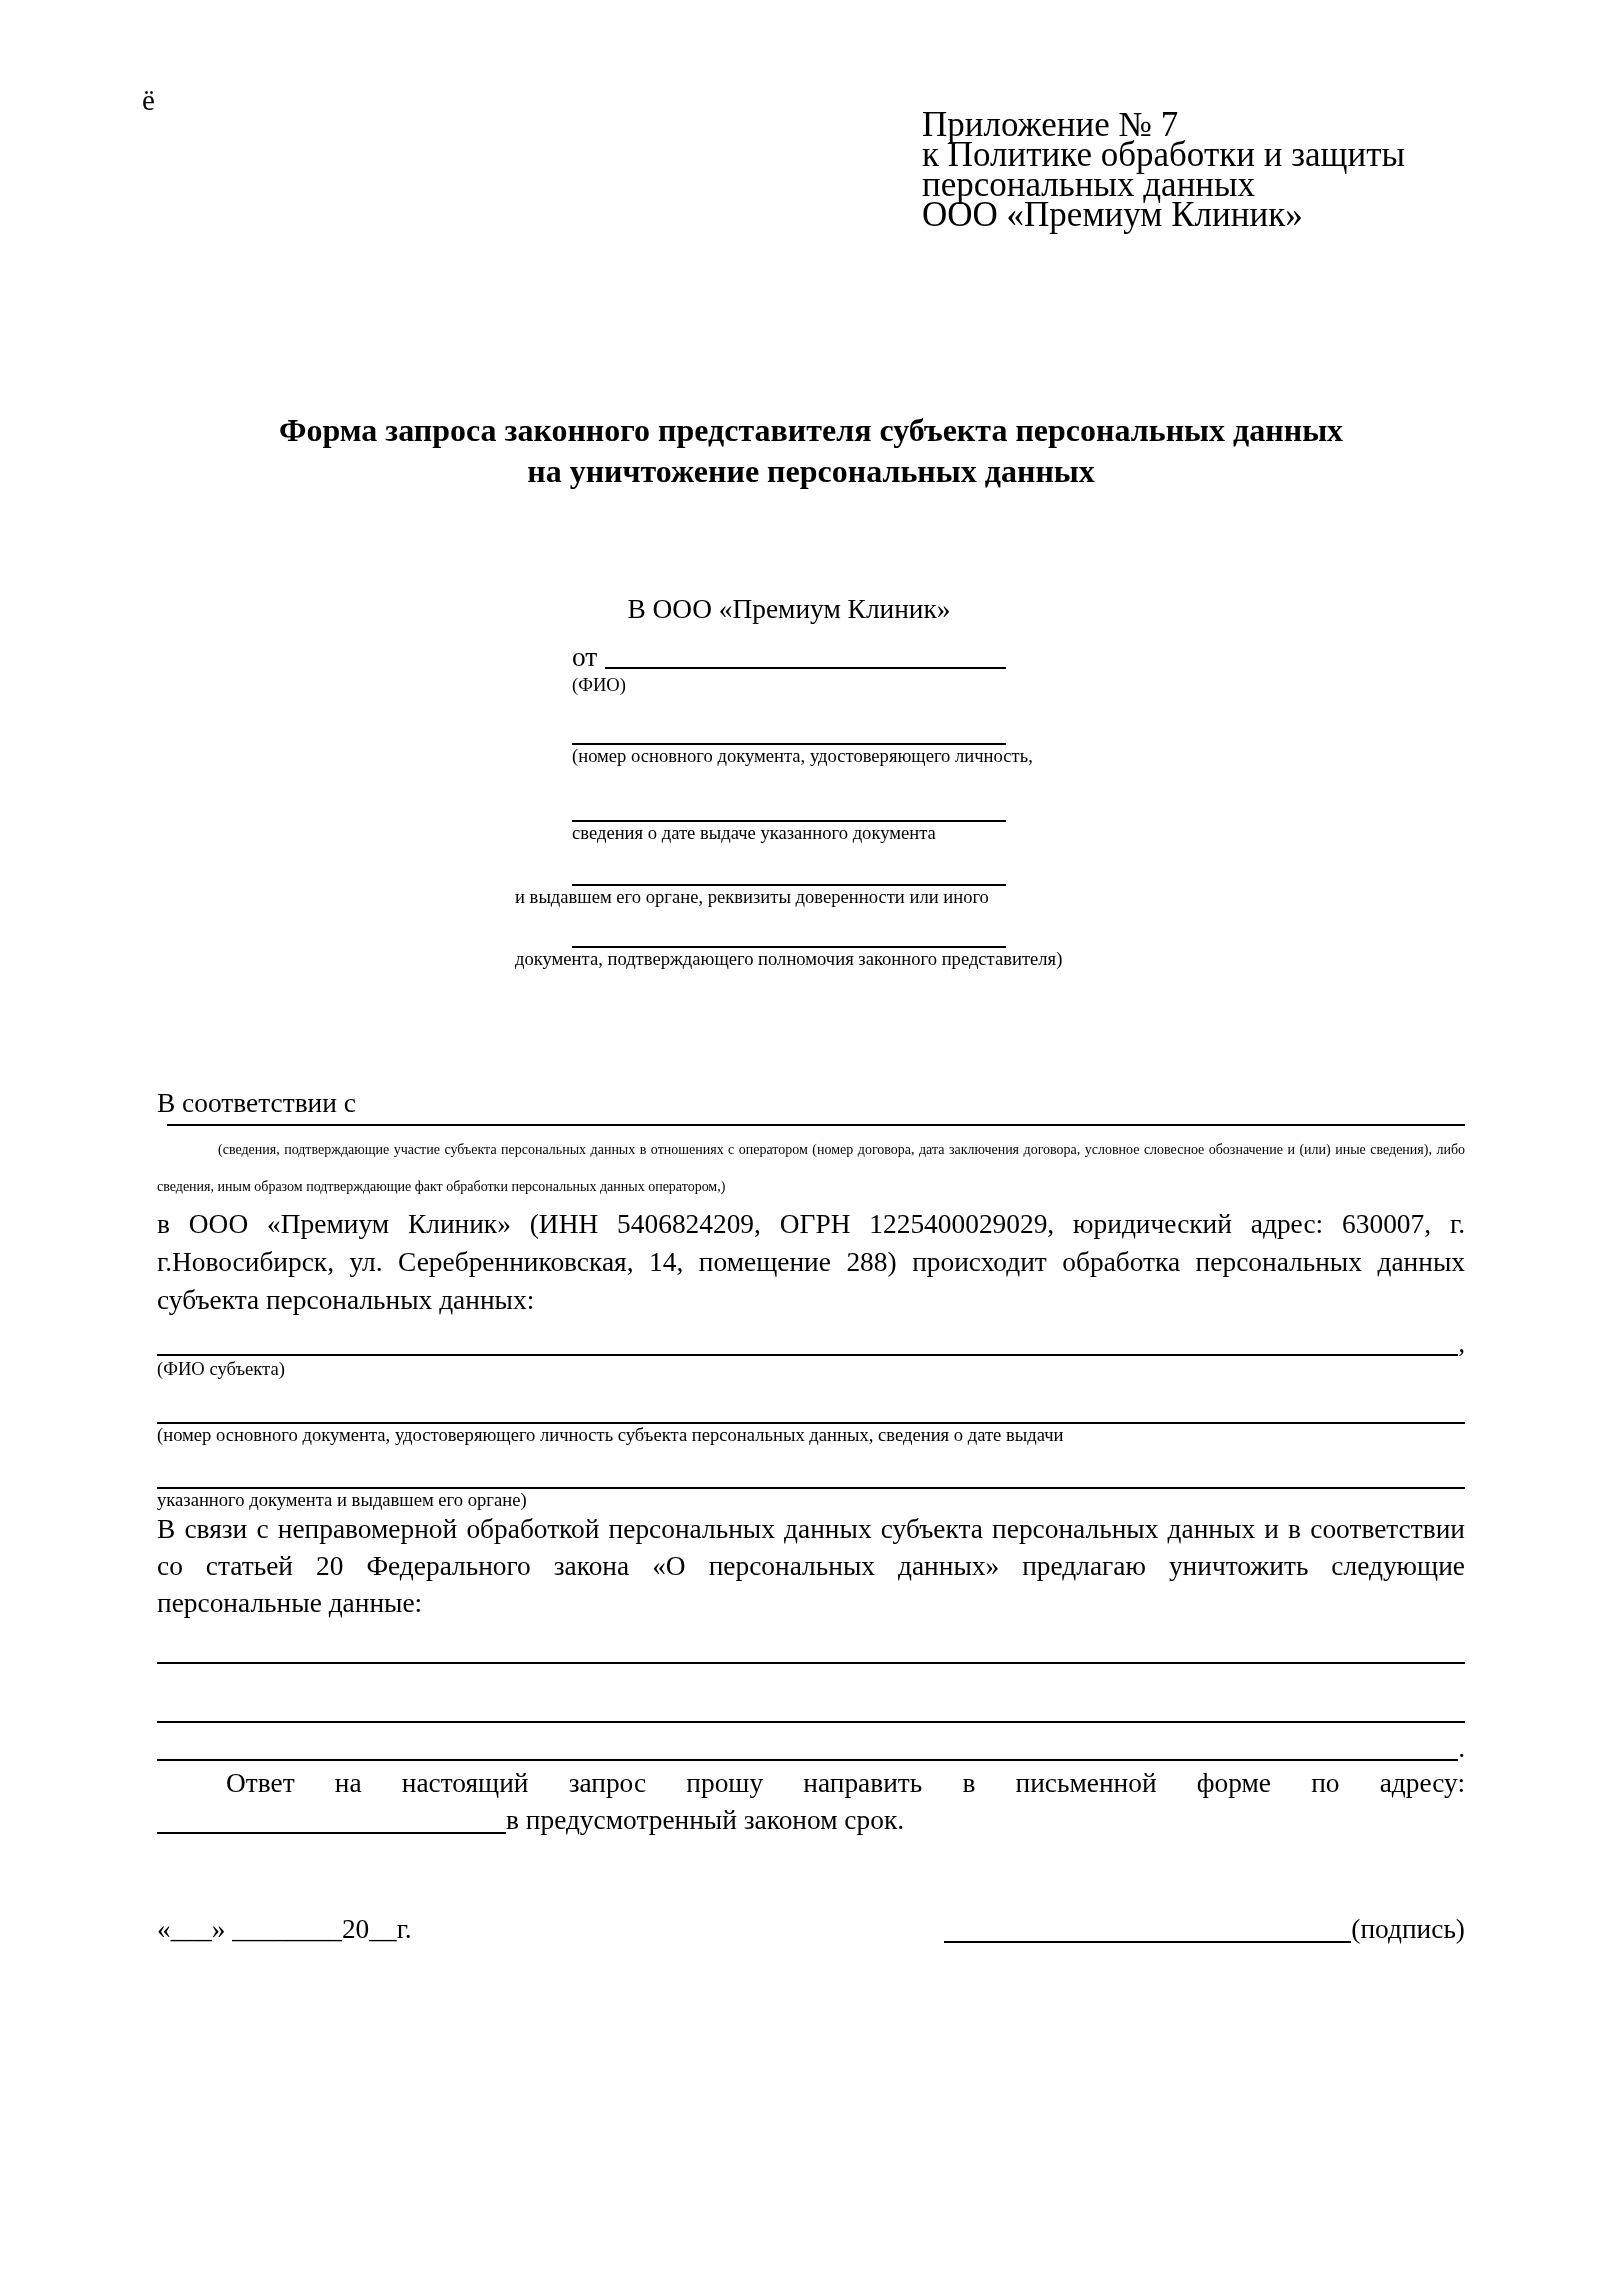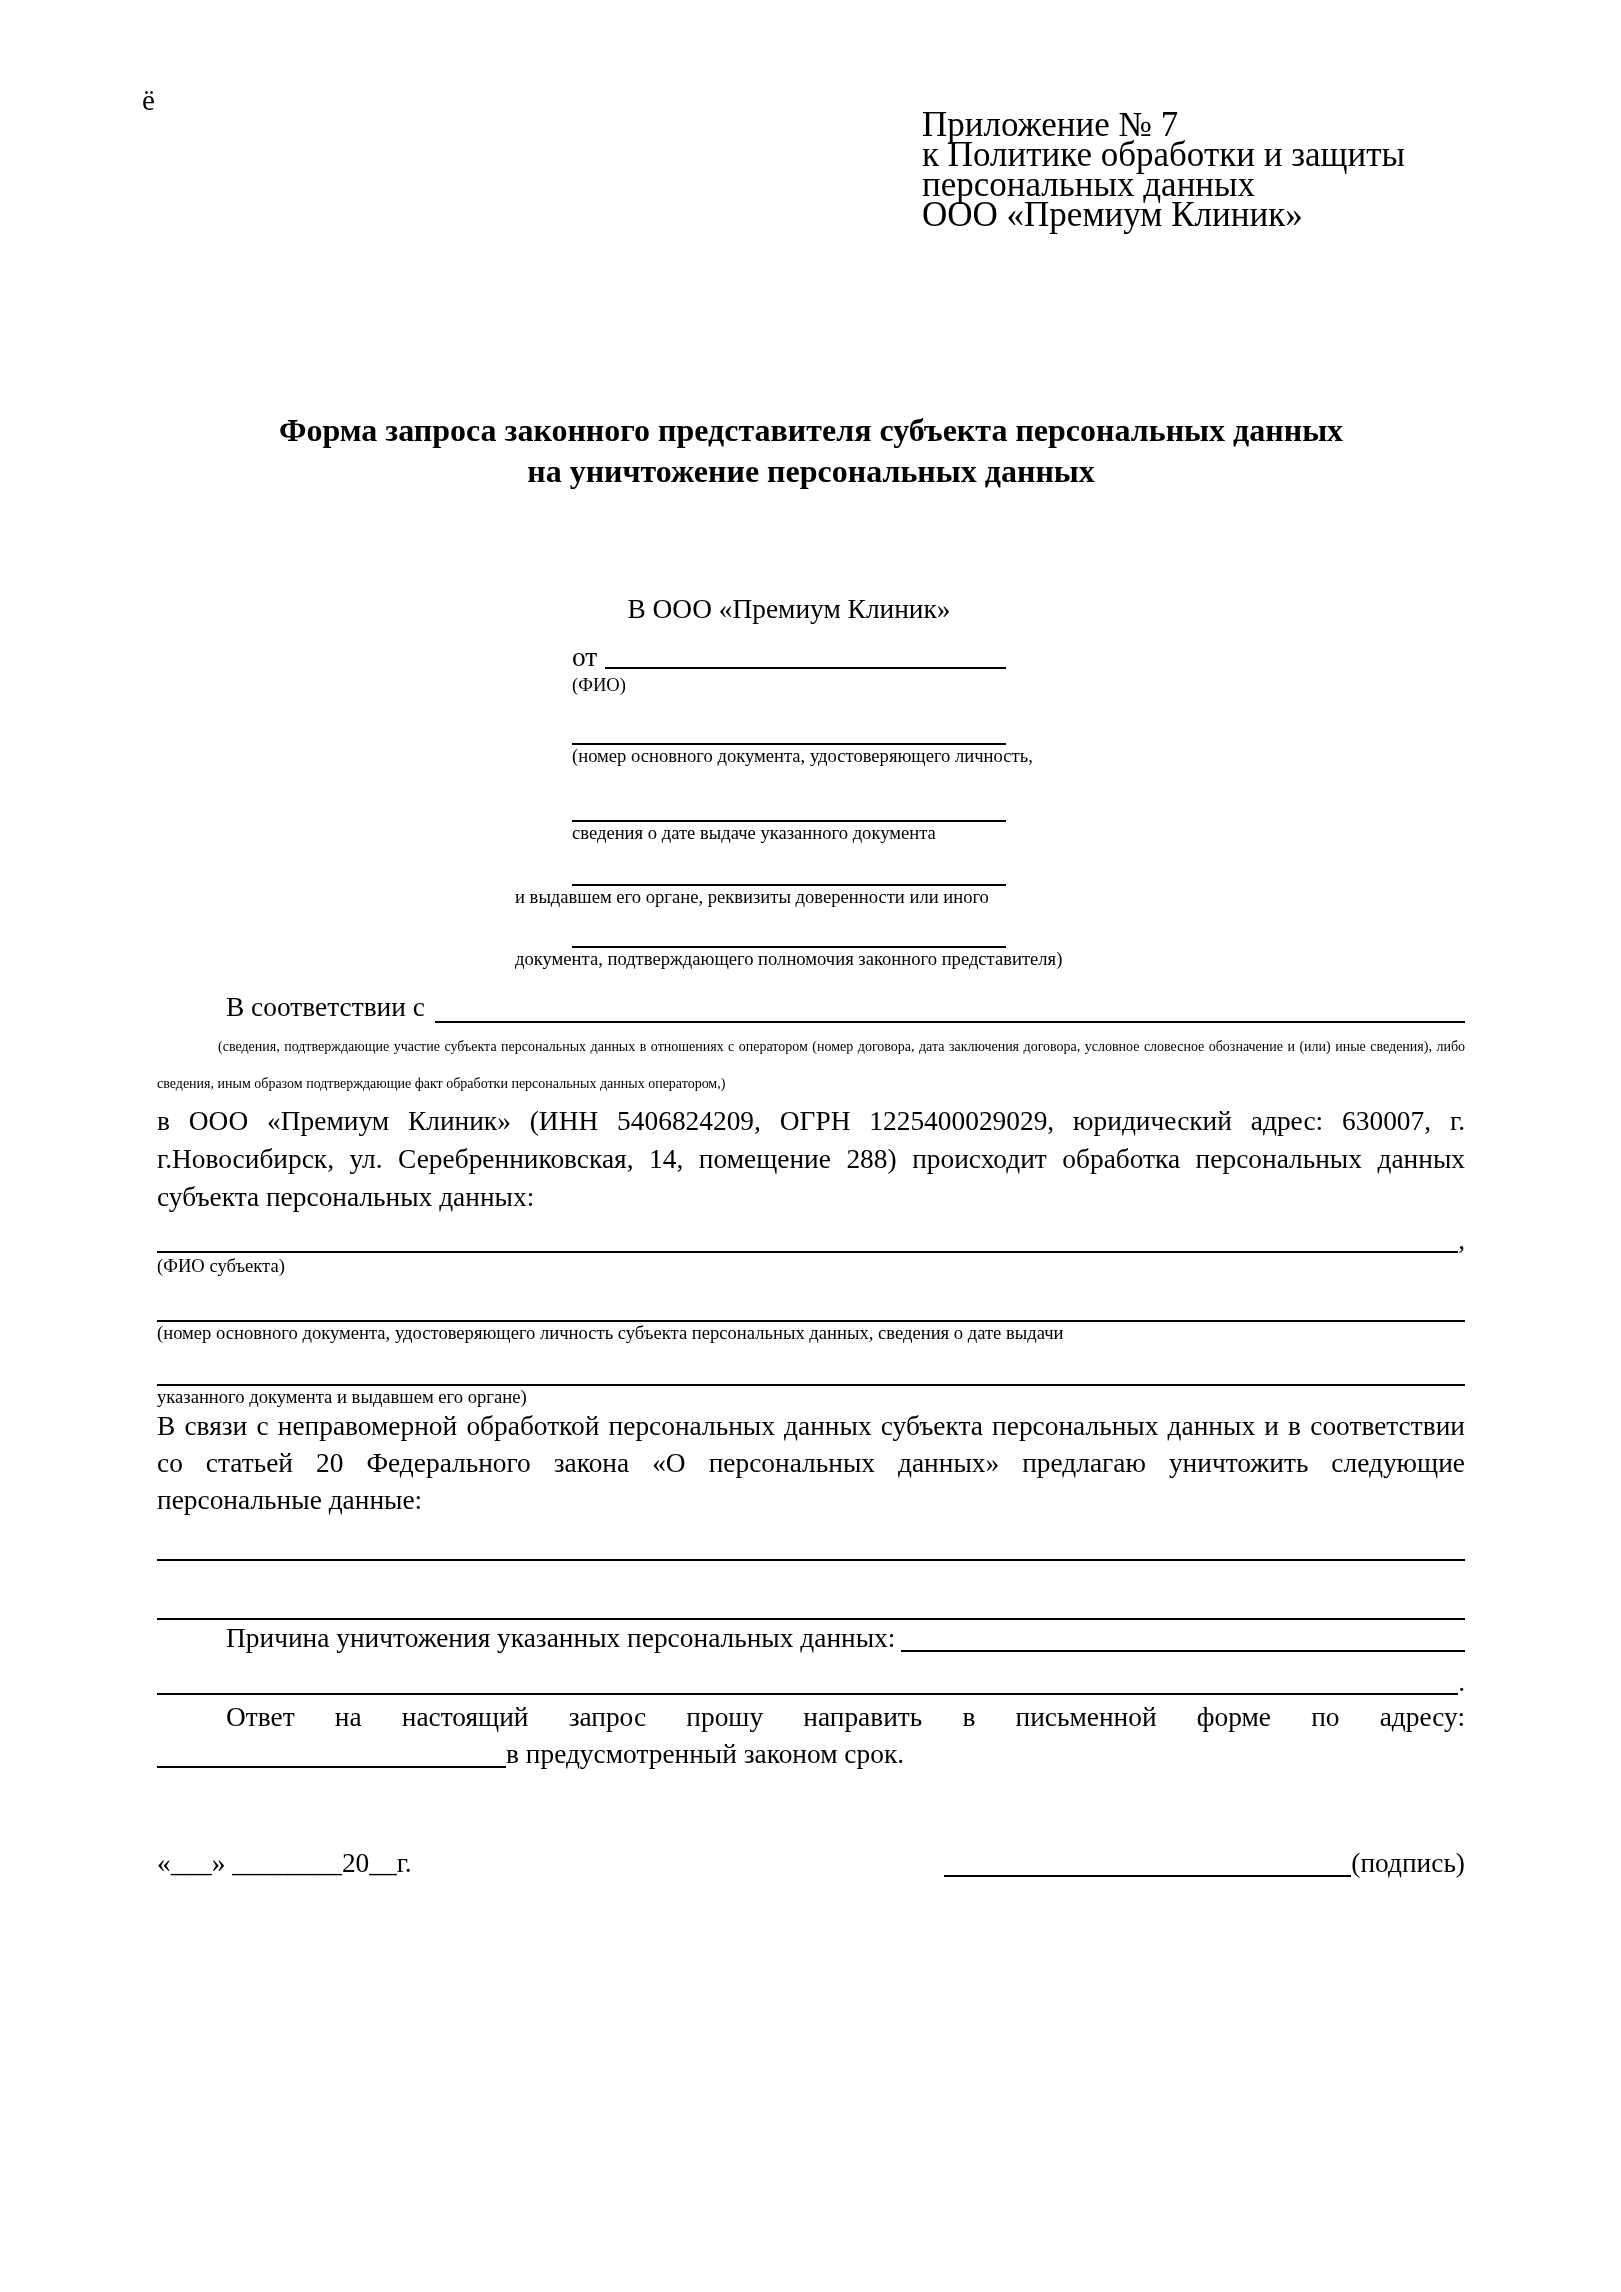--- a/index.html
+++ b/index.html
@@ -38,21 +38,21 @@
   .blank { border-bottom: 2px solid #000; }
   .h48 { height: 47px; } .h55 { height: 54px; } .h41 { height: 40px; }
   .h40 { height: 39px; } .h44 { height: 43px; } .h42 { height: 41px; }
   .h58 { height: 57px; }
 
   .row { display: flex; }
   .tab { flex: 0 0 69px; }
   .fill { flex: 1; border-bottom: 2px solid #000; margin-bottom: 4.9px; }
   .nowrap { white-space: nowrap; }
 
-  .accord-row { line-height: 41px; margin-top: 17px; }
+  .accord-row { line-height: 41px; margin-top: 44px; flex-direction: column; }
   .accord-row .fill { margin-left: 9.8px; }
 
   .small-just {
     font-size: 14px;
     line-height: 37px;
     text-align: justify;
     text-indent: 61px;
   }
 
   .para { text-align: justify; line-height: 38px; }
@@ -147,25 +147,20 @@
   <div class="cap">(номер основного документа, удостоверяющего личность субъекта персональных данных, сведения о дате выдачи</div>
 
   <div class="blank h42"></div>
   <div class="cap">указанного документа и выдавшем его органе)</div>
 
   <div class="para lh38">В связи с неправомерной обработкой персональных данных субъекта персональных данных и в соответствии со статьей 20 Федерального закона «О персональных данных» предлагаю уничтожить следующие персональные данные:</div>
 
   <div class="blank h41"></div>
   <div class="blank h58"></div>
 
-  <div class="row reason-row">
-    <span class="tab"></span>
-    <span class="nowrap">Причина уничтожения указанных персональных данных:</span>
-    <span class="fill"></span>
-  </div>
 
   <div class="line-row period-row">
     <span class="fill"></span>
     <span class="tail">.</span>
   </div>
 
   <div class="response-line">Ответ на настоящий запрос прошу направить в письменной форме по адресу:</div>
 
   <div class="response-row">
     <span class="sign-line"></span>

